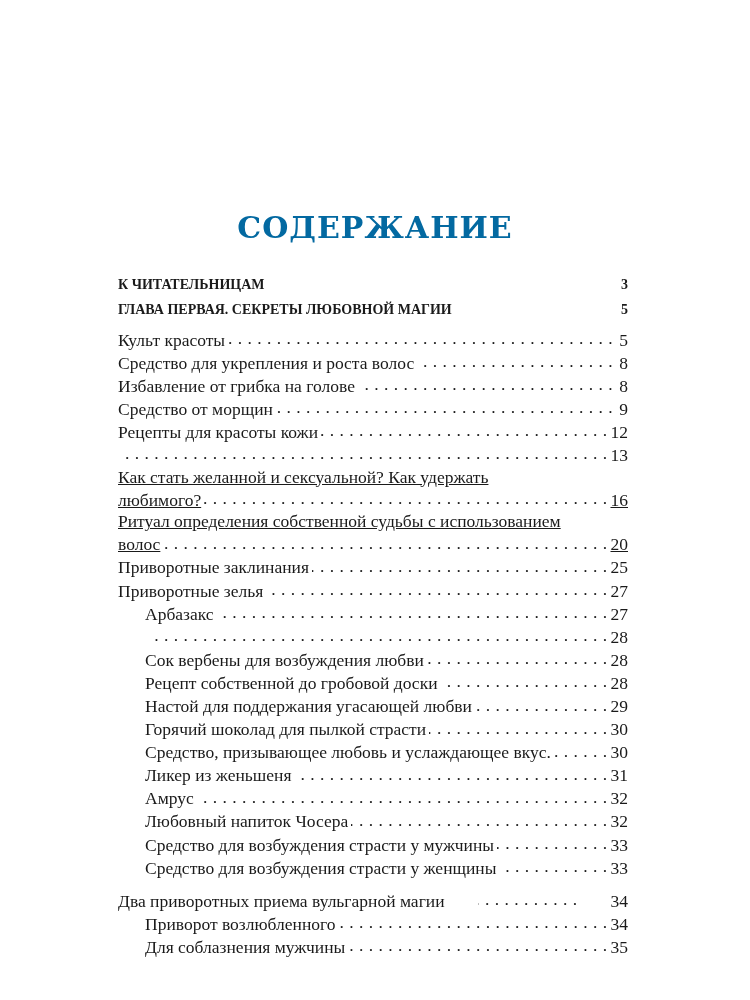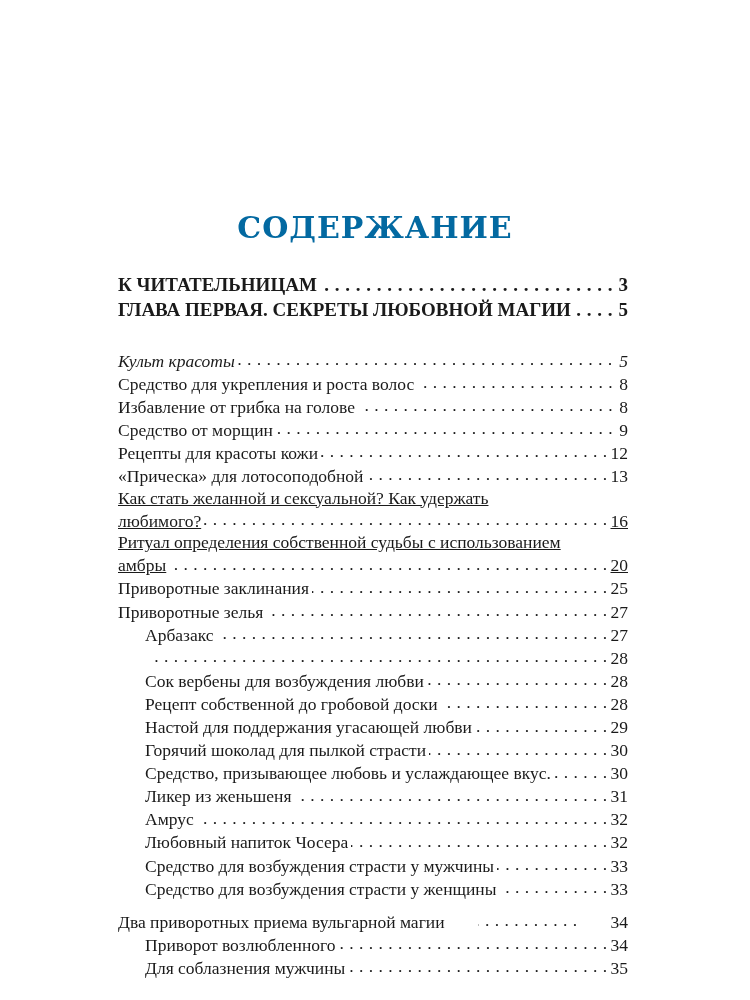--- a/index.html
+++ b/index.html
@@ -34,33 +34,32 @@
     }
     .toc-entry {
       display: flex;
       align-items: baseline;
       font-size: 17.5px;
       line-height: 21.6px;
       white-space: nowrap;
     }
     .toc-entry.bold {
       font-weight: bold;
-      font-size: 19px;
+      font-size: 14px;
       line-height: 25px;
     }
     .toc-entry.indent {
       padding-left: 27px;
     }
     .toc-entry.gap-before {
       margin-top: 10px;
       gap: 30px;
     }
     .toc-entry.first-regular {
-      margin-top: 27px;
-      font-style: italic;
+      margin-top: 6px;
     }
     .toc-label {
       flex: 0 0 auto;
     }
     .toc-dots {
       flex: 1 1 auto;
       overflow: hidden;
       margin: 0 3px;
       position: relative;
       height: 1em;
@@ -133,38 +132,37 @@
     <span class="toc-page">9</span>
   </div>
 
   <div class="toc-entry">
     <span class="toc-label">Рецепты для красоты кожи</span>
     <span class="toc-dots"></span>
     <span class="toc-page">12</span>
   </div>
 
   <div class="toc-entry">
-    <span class="toc-label">«Прическа» для лотосоподобной</span>
     <span class="toc-dots"></span>
     <span class="toc-page">13</span>
   </div>
 
   <div class="toc-multiline">
     <div class="first-line">Как стать желанной и сексуальной? Как удержать</div>
     <div class="toc-entry">
       <span class="toc-label">любимого?</span>
       <span class="toc-dots"></span>
       <span class="toc-page">16</span>
     </div>
   </div>
 
   <div class="toc-multiline">
     <div class="first-line">Ритуал определения собственной судьбы с использованием</div>
     <div class="toc-entry">
-      <span class="toc-label">амбры</span>
+      <span class="toc-label">волос</span>
       <span class="toc-dots"></span>
       <span class="toc-page">20</span>
     </div>
   </div>
 
   <div class="toc-entry">
     <span class="toc-label">Приворотные заклинания</span>
     <span class="toc-dots"></span>
     <span class="toc-page">25</span>
   </div>

